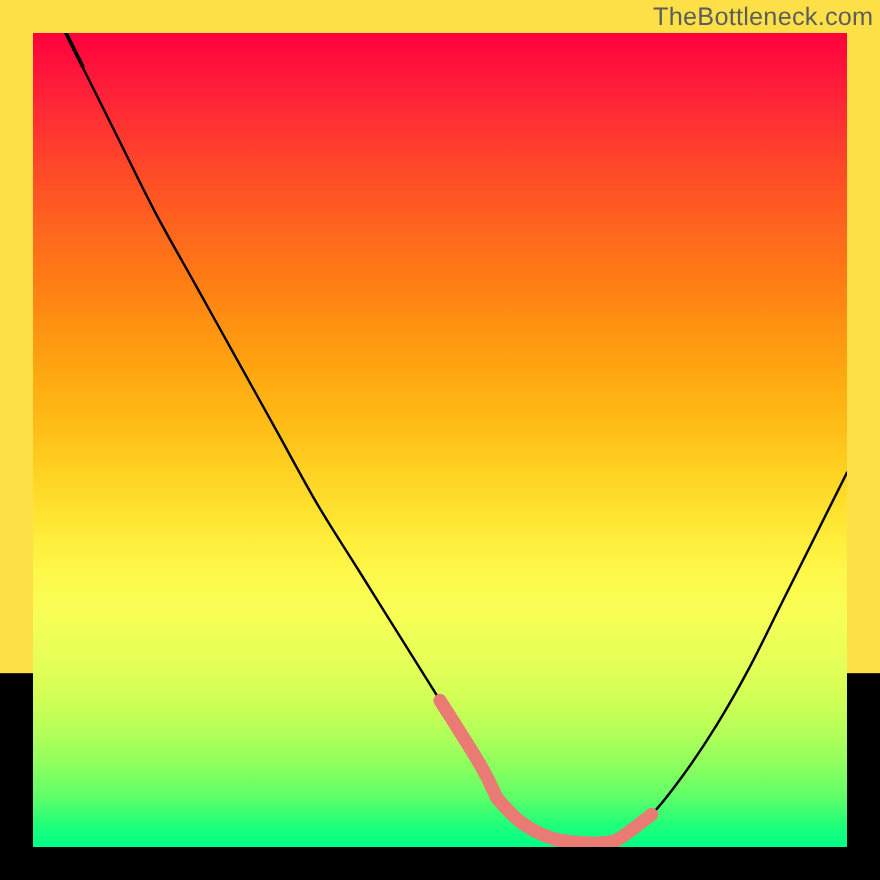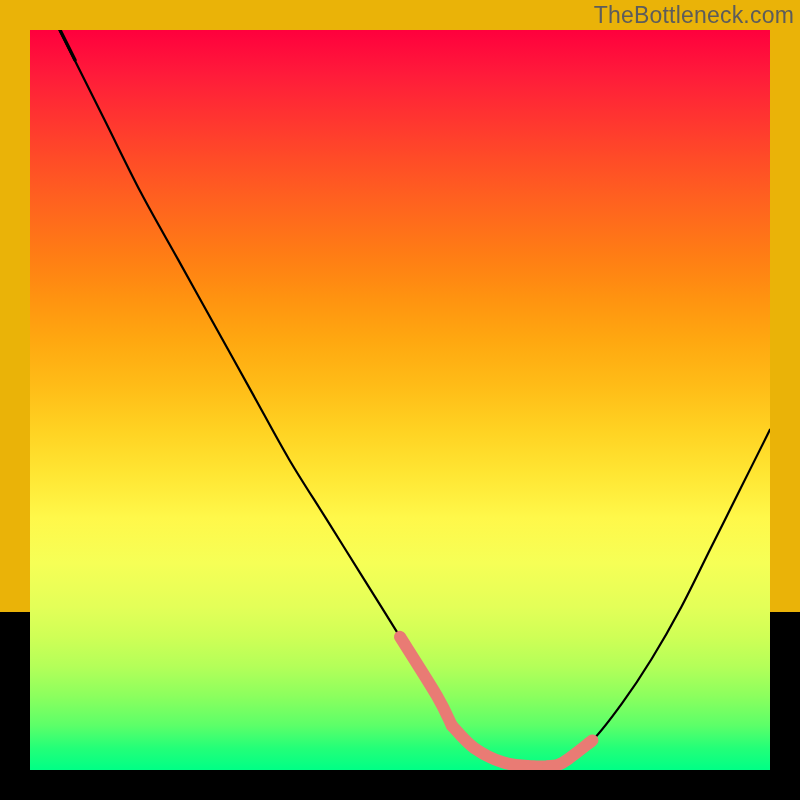--- a/index.html
+++ b/index.html
@@ -1,21 +1,21 @@
 <!DOCTYPE html>
 <html><head>
 <meta charset="utf-8">
 <style>
   * { margin: 0; padding: 0; box-sizing: border-box; }
   html, body { width: 800px; height: 800px; overflow: hidden; background: #000; }
   .frame {
     position: relative;
     width: 800px;
     height: 612px;
-    background: #eab308;
+    background: #fde047;
   }
   .plot-area {
     position: absolute;
     left: 30px;
     top: 30px;
     width: 740px;
     height: 740px;
     background: linear-gradient(to bottom,
       #ff003d 0%,
       #ff1b3a 6%,

